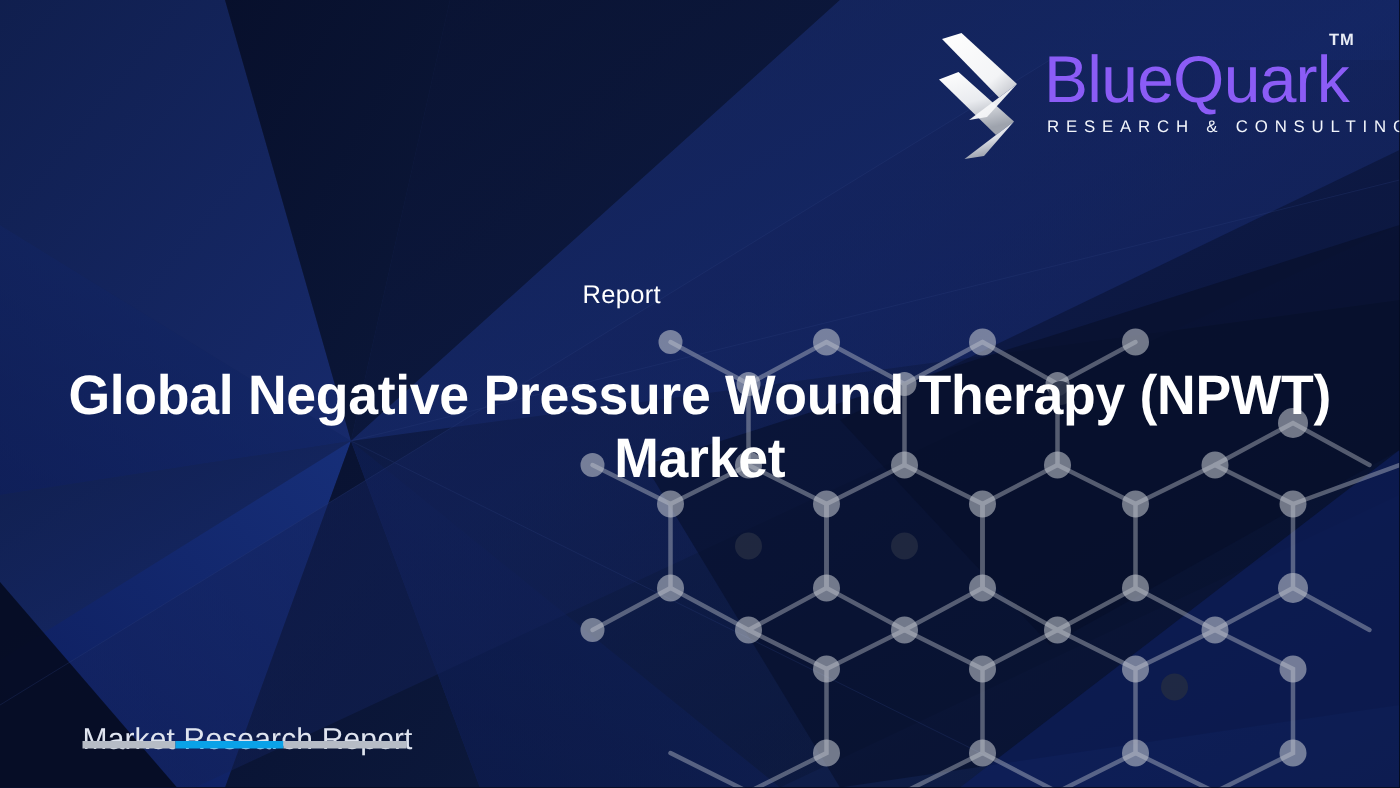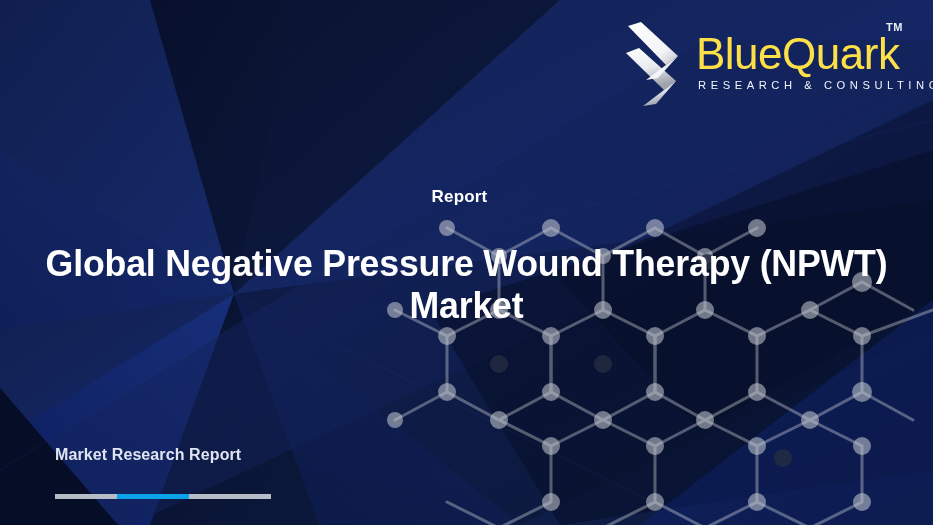--- a/index.html
+++ b/index.html
@@ -57,21 +57,21 @@
     position: absolute;
     left: 78px;
     top: 17px;
     width: 222px;
   }
   .logo-wordmark {
     font-family: "Liberation Sans", sans-serif;
     font-size: 44px;
     font-weight: 300;
     letter-spacing: -0.5px;
-    color: #fde047;
+    color: #8b5cf6;
     line-height: 46px;
     white-space: nowrap;
   }
   .logo-tagline {
     font-family: "Liberation Sans", sans-serif;
     font-size: 11.2px;
     font-weight: 400;
     letter-spacing: 4.55px;
     color: #f2f5fb;
     line-height: 14px;
@@ -90,48 +90,47 @@
   }
 
   
   .report-kicker {
     position: absolute;
     left: 0;
     top: 186px;
     width: 829px;
     text-align: center;
     font-size: 17px;
-    font-weight: 700;
+    font-weight: 400;
     color: #ffffff;
     letter-spacing: 0.2px;
     line-height: 22px;
-    padding-left: 45px;
   }
   .main-title {
     position: absolute;
     left: 26px;
     top: 218px;
     width: 881px;
     text-align: center;
     font-size: 37px;
     font-weight: 700;
     color: #ffffff;
     line-height: 42px;
     letter-spacing: -0.2px;
     transform: scaleX(0.965);
     transform-origin: 50% 0;
   }
 
   
   .footer-label {
     position: absolute;
     left: 55px;
-    top: 442px;
-    font-size: 16px;
-    font-weight: 700;
+    top: 480px;
+    font-size: 20px;
+    font-weight: 400;
     color: #dfe4ef;
     letter-spacing: 0.1px;
     line-height: 26px;
     white-space: nowrap;
   }
   .footer-bar {
     position: absolute;
     left: 55px;
     top: 494px;
     width: 216px;

